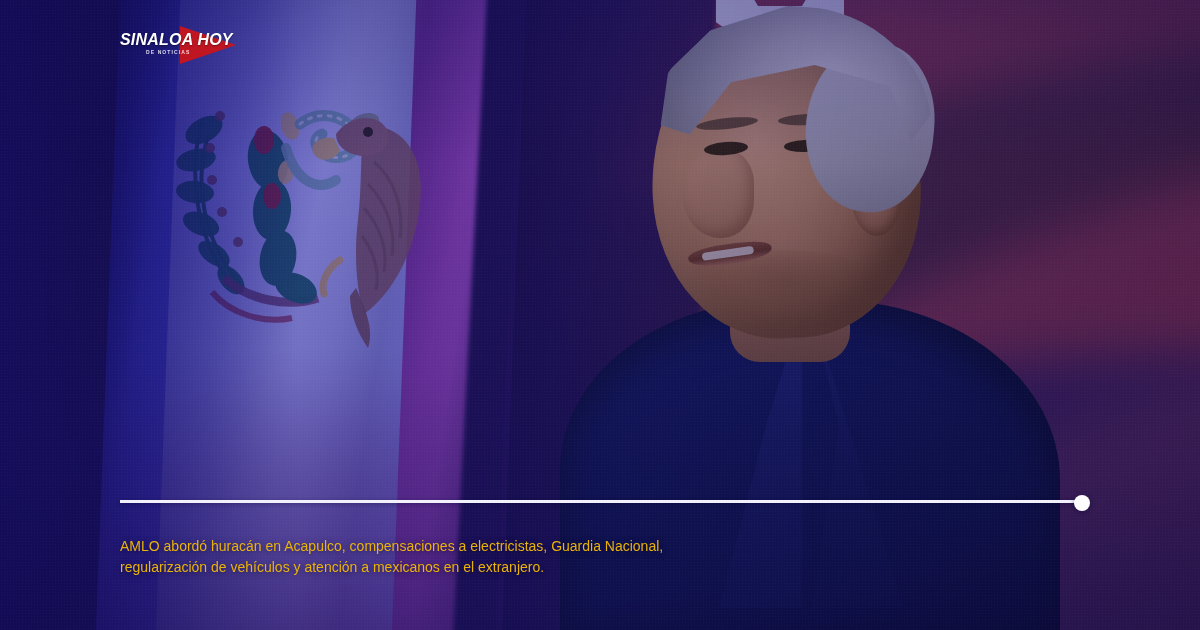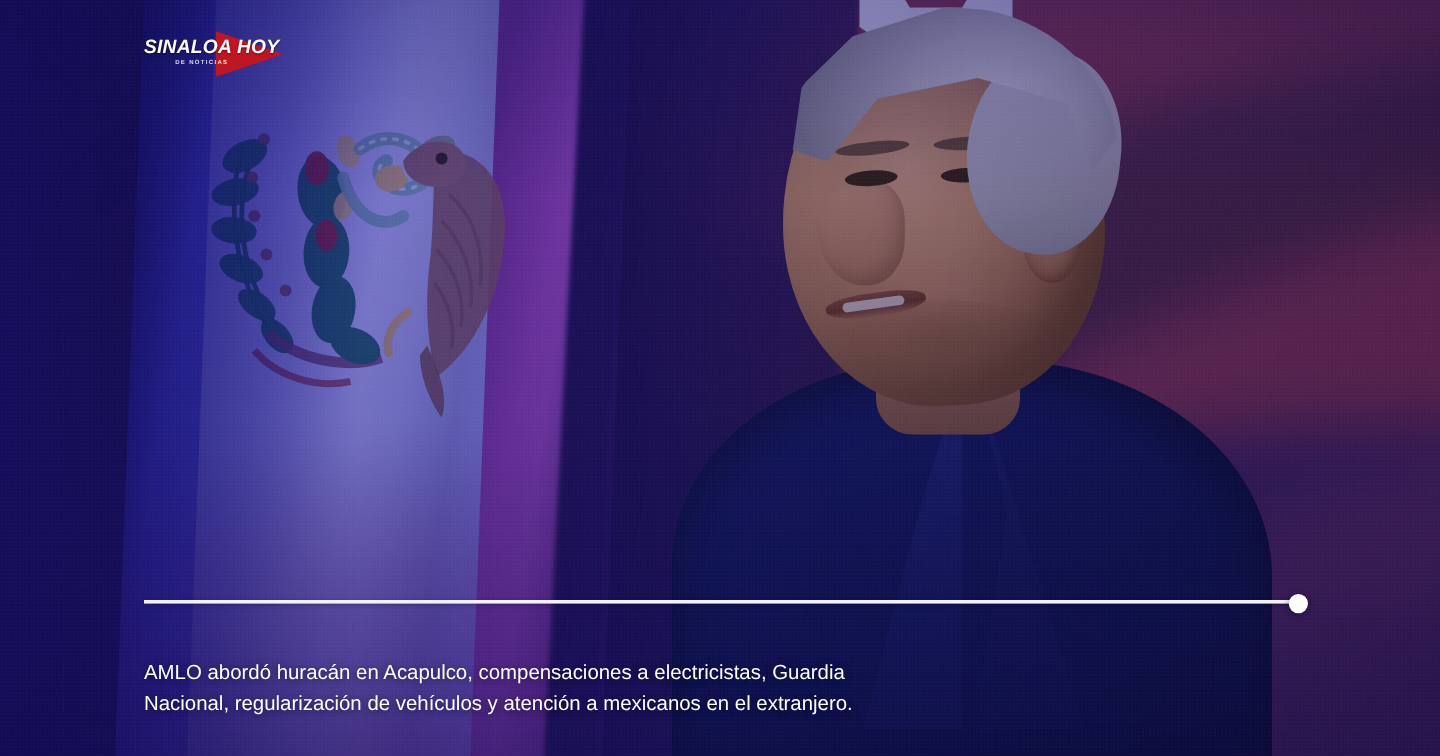--- a/index.html
+++ b/index.html
@@ -261,23 +261,23 @@
     box-shadow:0 1px 4px rgba(10,6,50,.40);
   }
   .knob {
     position:absolute; left:1074px; top:495px; width:16px; height:16px;
     border-radius:50%; background:#ffffff;
     box-shadow:0 1px 5px rgba(10,6,50,.45);
   }
 
   
   .excerpt {
-    position:absolute; left:120px; top:548px; width:600px;
-    font-size:17px; font-weight:400; line-height:1.50;
-    color:#ffffff;
+    position:absolute; left:120px; top:536px; width:600px;
+    font-size:14px; font-weight:400; line-height:1.50;
+    color:#eab308;
     text-shadow:0 1px 6px rgba(10,6,50,.55);
   }
 </style>
 </head>
 <body>
 
 <div class="card">
 
   <div class="photo">
 

